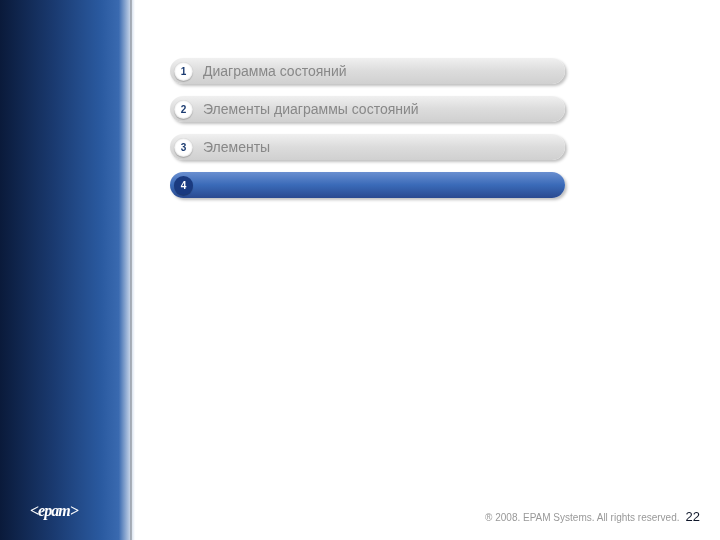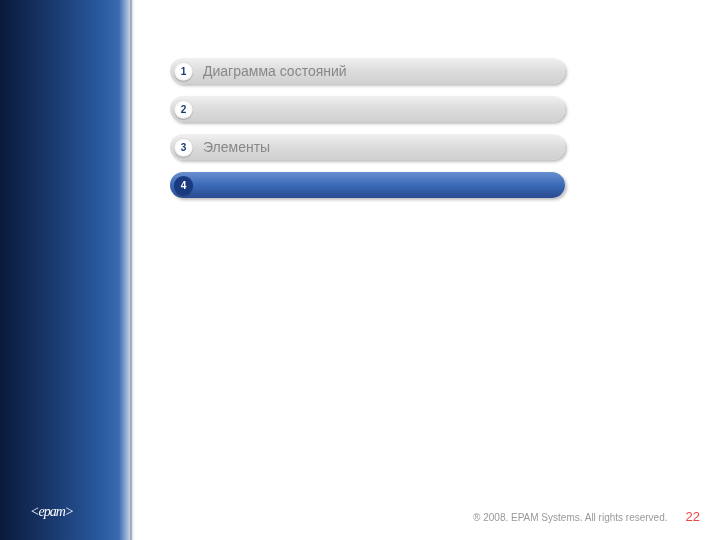--- a/index.html
+++ b/index.html
@@ -80,55 +80,56 @@
     color: #888;
   }
   .item.active .label {
     color: #fff;
   }
   .logo {
     position: absolute;
     left: 30px;
     bottom: 20px;
     color: #fff;
-    font-size: 14px;
-    font-weight: normal;
+    font-size: 16px;
+    font-weight: bold;
     font-style: italic;
     letter-spacing: -1px;
     font-family: Georgia, serif;
     text-align: right;
   }
   .footer {
     position: absolute;
     right: 20px;
     bottom: 16px;
     font-size: 10px;
     color: #999;
     display: flex;
     align-items: baseline;
-    gap: 18px;
+    gap: 6px;
   }
   .page-num {
     font-size: 13px;
-    color: #ef4444;
+    color: #0f172a;
   }
 </style>
 </head>
 <body>
 
 <div class="sidebar"></div>
 <div class="sidebar-line"></div>
 
 <div class="content">
   <div class="item inactive">
     <div class="badge">1</div>
     <div class="label">Диаграмма состояний</div>
   </div>
   <div class="item inactive">
     <div class="badge">2</div>
+    <div class="label">Элементы диаграммы состояний</div>
   </div>
   <div class="item inactive">
     <div class="badge">3</div>
     <div class="label">Элементы</div>
   </div>
   <div class="item active">
     <div class="badge">4</div>
   </div>
 </div>
 

